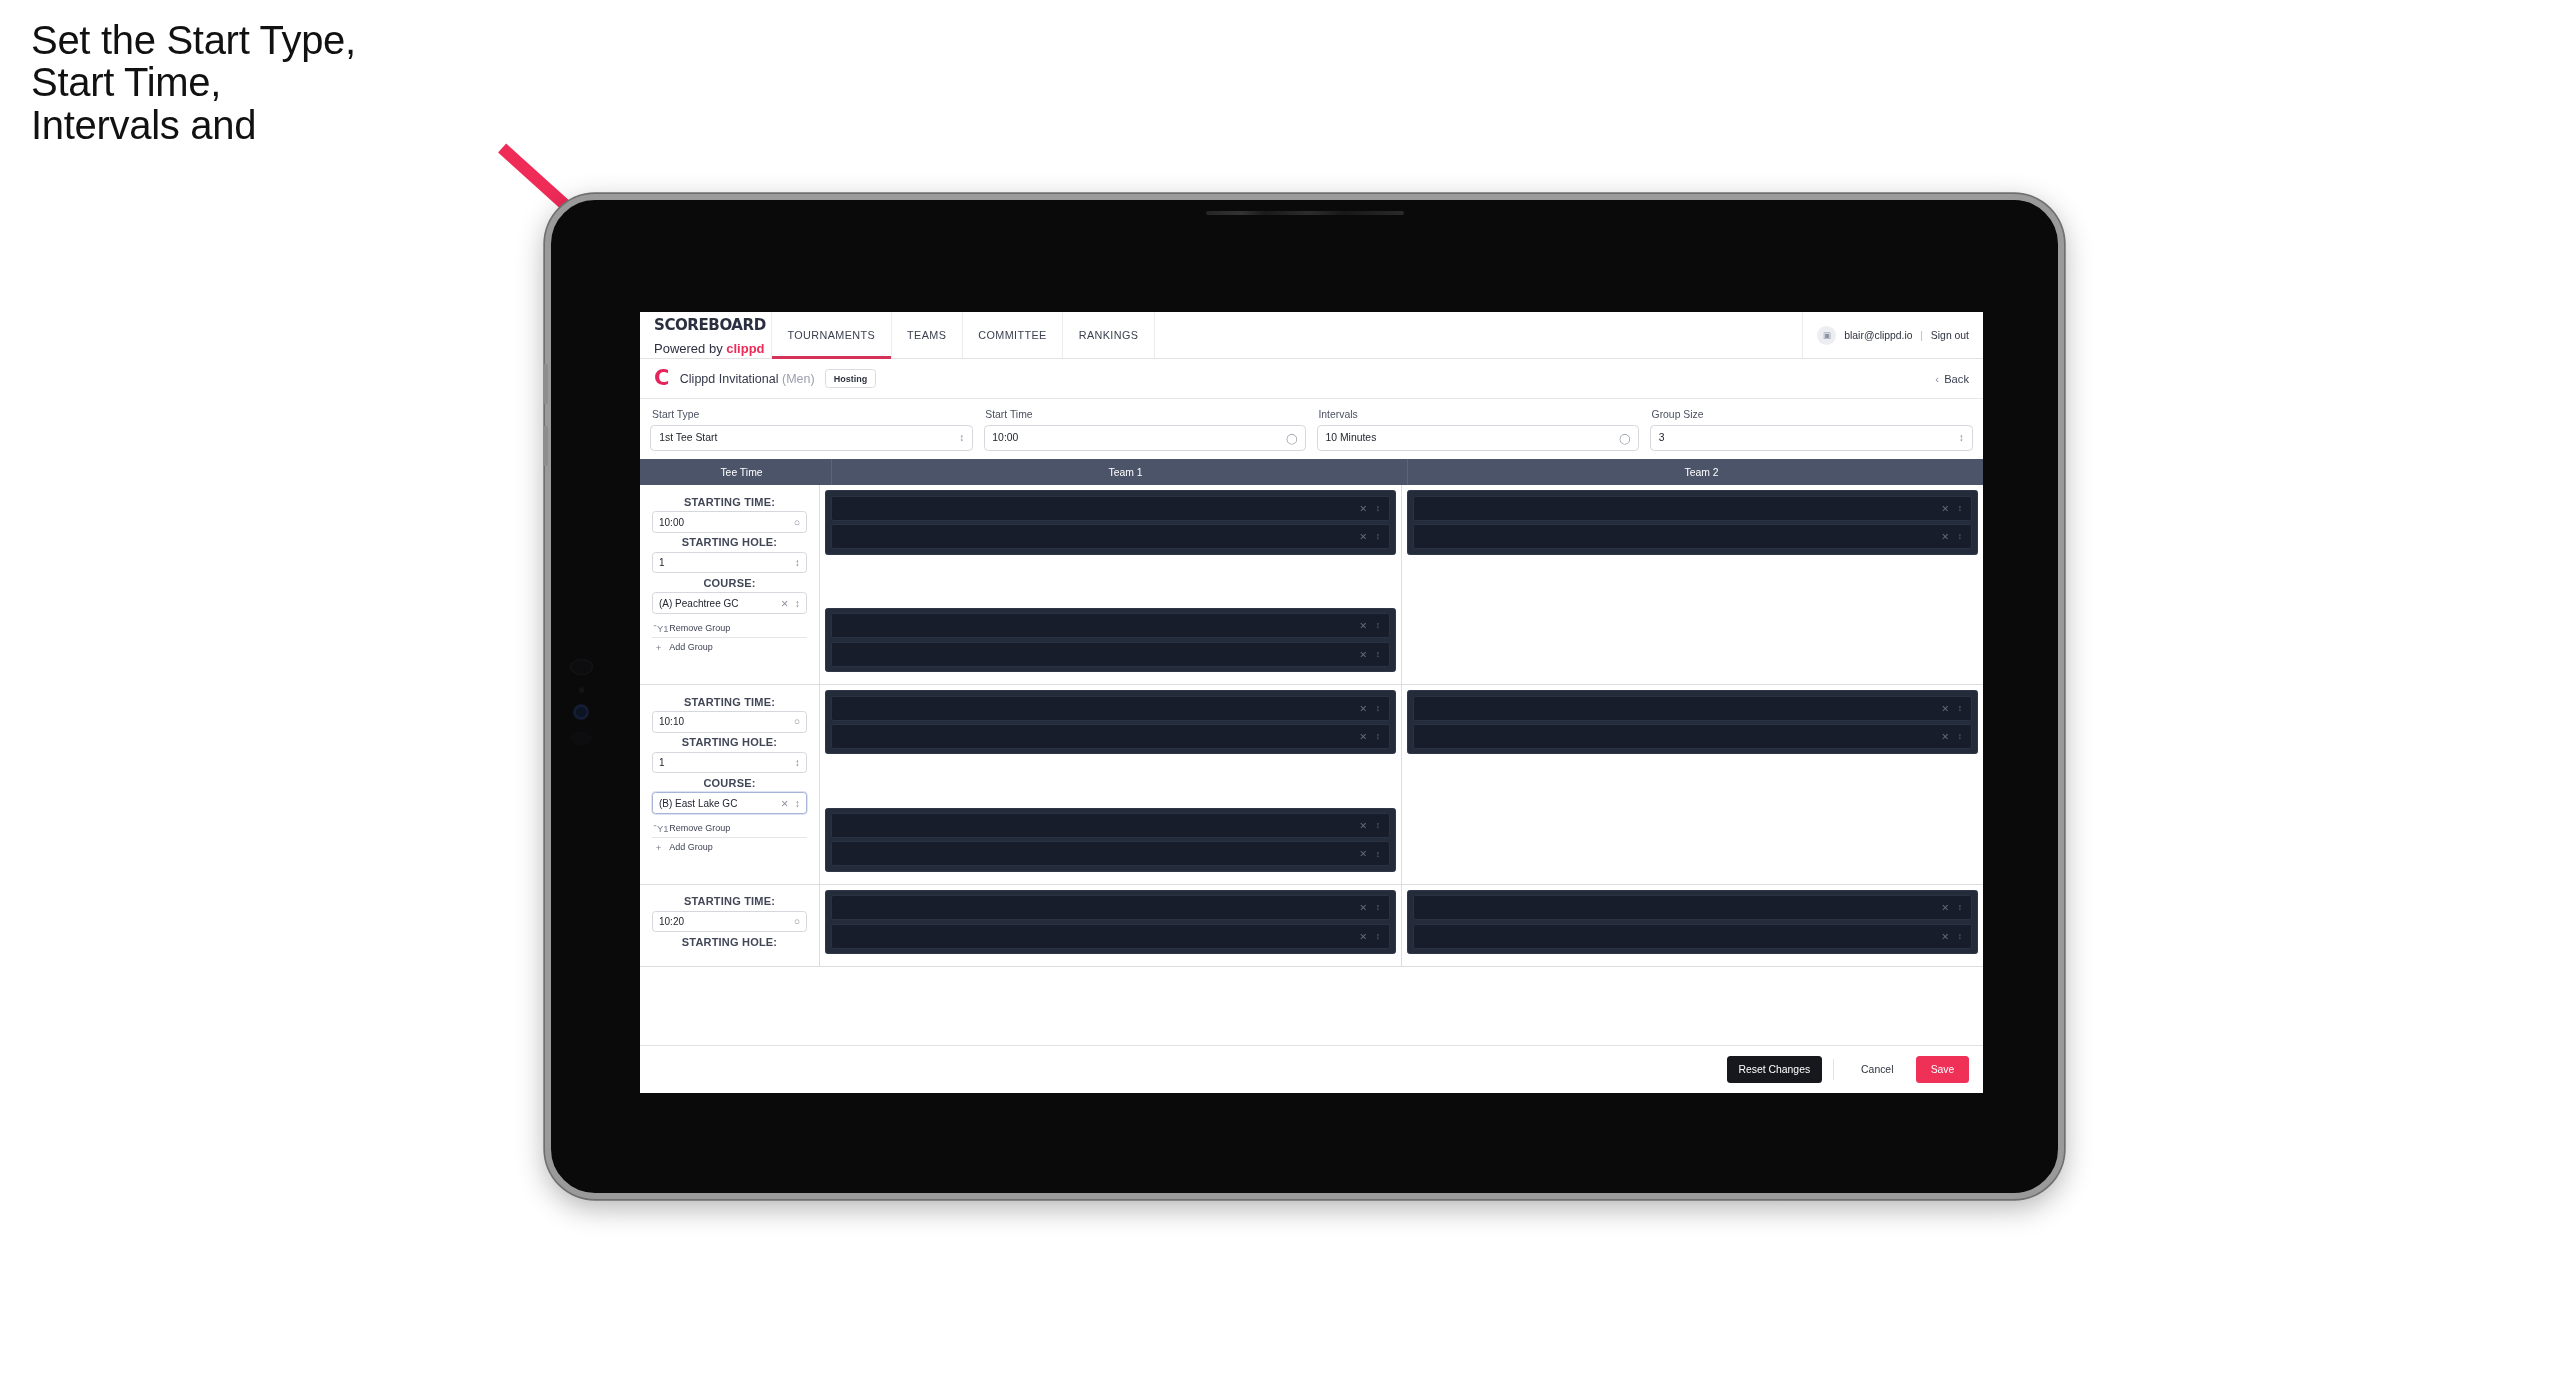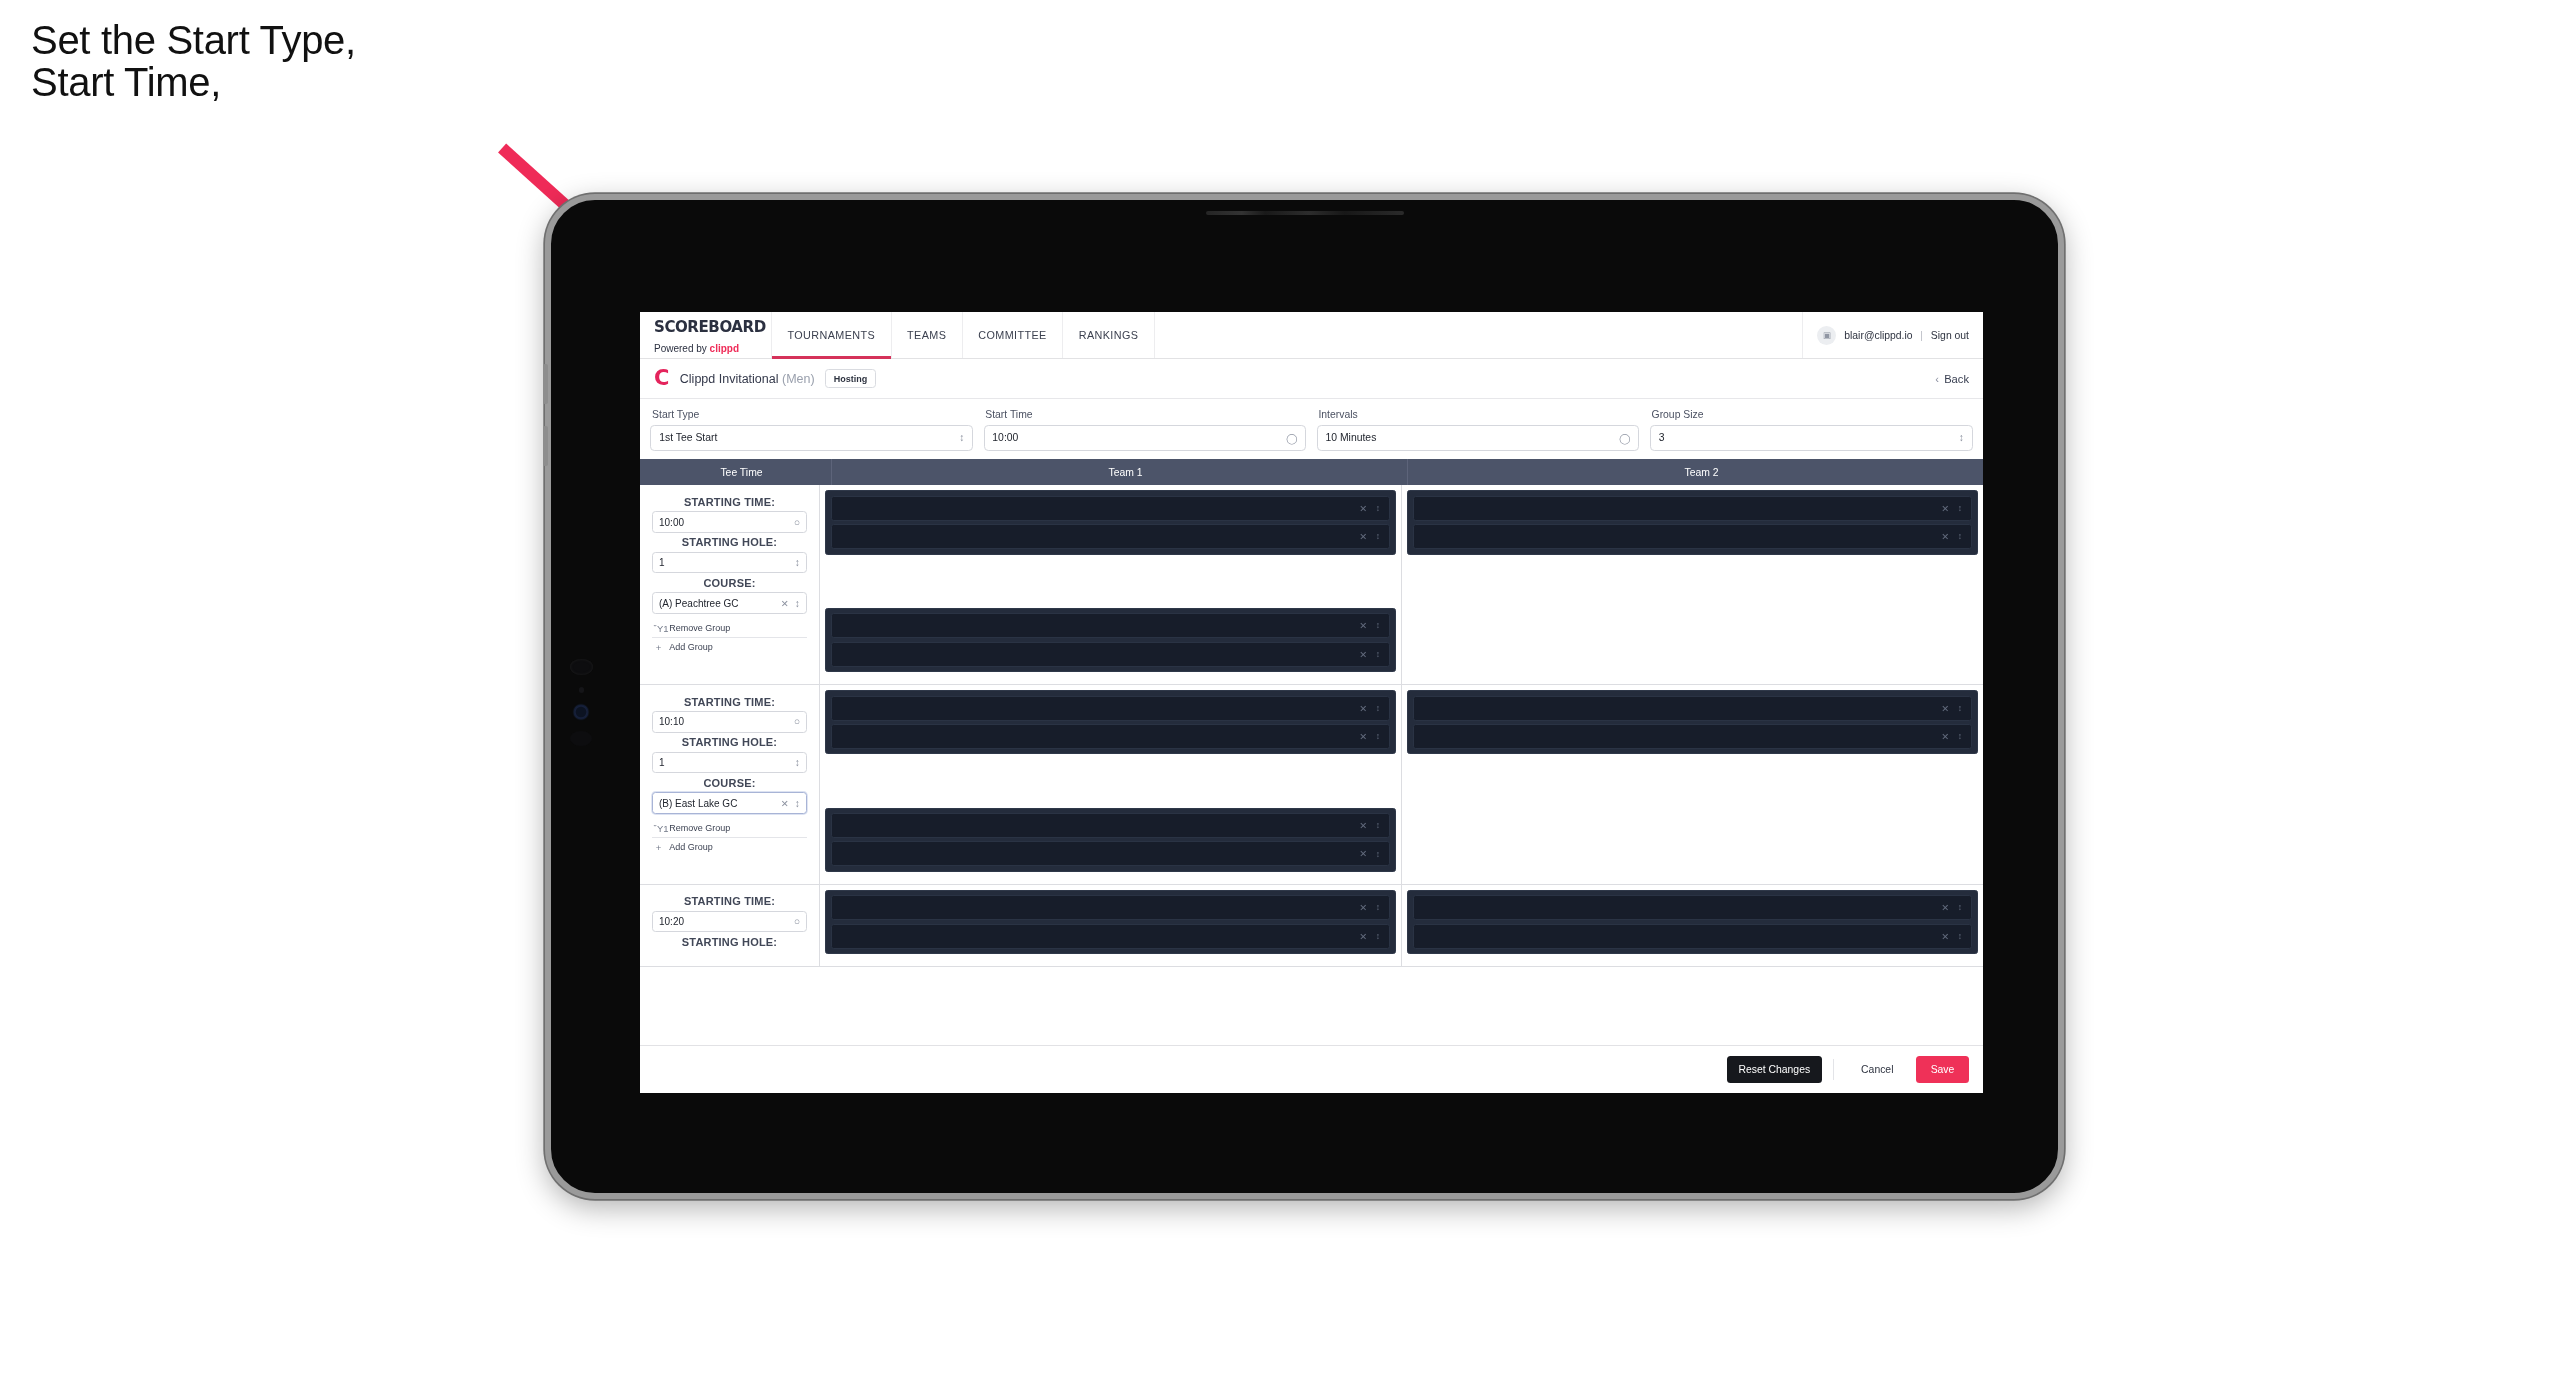--- a/index.html
+++ b/index.html
@@ -59,21 +59,21 @@
   
   .topnav {
     height: 47px; flex:0 0 47px; display:flex; align-items:stretch;
     border-bottom:0.9px solid #e2e2e4; background:#fff; position:relative;
   }
   .brand { width:131px; display:flex; flex-direction:column; justify-content:center; padding-left:14px; }
   .brand-title {
     font-size:16.4px; font-weight:700; color:#2b3040; letter-spacing:-0.5px;
     font-family:"DejaVu Sans", sans-serif; transform:scaleX(0.92); transform-origin:left;
   }
-  .brand-sub { font-size:10px; color:#2b3040; margin-top:7px; }
+  .brand-sub { font-size:13px; color:#2b3040; margin-top:7px; }
   .brand-sub .pk { color:#ef2b58; font-weight:600; }
 
   .navtabs { display:flex; align-items:stretch; }
   .navtab {
     display:flex; align-items:center; padding:0 15.5px;
     font-size:10.8px; color:#3c4150; letter-spacing:0.4px;
     border-right:0.9px solid #ededef; position:relative; cursor:pointer;
   }
   .navtab:first-child { border-left:0.9px solid #ededef; }
   .navtab.active::after {
@@ -188,20 +188,21 @@
   .foot-div { width:0.9px; height:21px; background:#e3e4e8; margin-left:10.4px; }
 </style>
 </head>
 <body>
 
 <div id="root">
 
   <div class="caption">
     <span class="ln"><span class="lt">Set the </span><b>Start Type,</b></span>
     <span class="ln"><b>Start Time,</b></span>
+    <span class="ln"><b>Intervals</b><span class="lt"> and</span></span>
   </div>
 
   <svg class="arrow-svg" viewBox="0 0 460 400">
     <line x1="22" y1="22" x2="330" y2="300" stroke="#ef2b58" stroke-width="14" stroke-linecap="butt"></line>
     <polygon points="300,285 378,332 318,345 296,395 268,316" fill="#ef2b58"></polygon>
   </svg>
 
   <div class="tablet">
     <div class="tablet-cam"></div>
     <div class="side-btn b1"></div>

